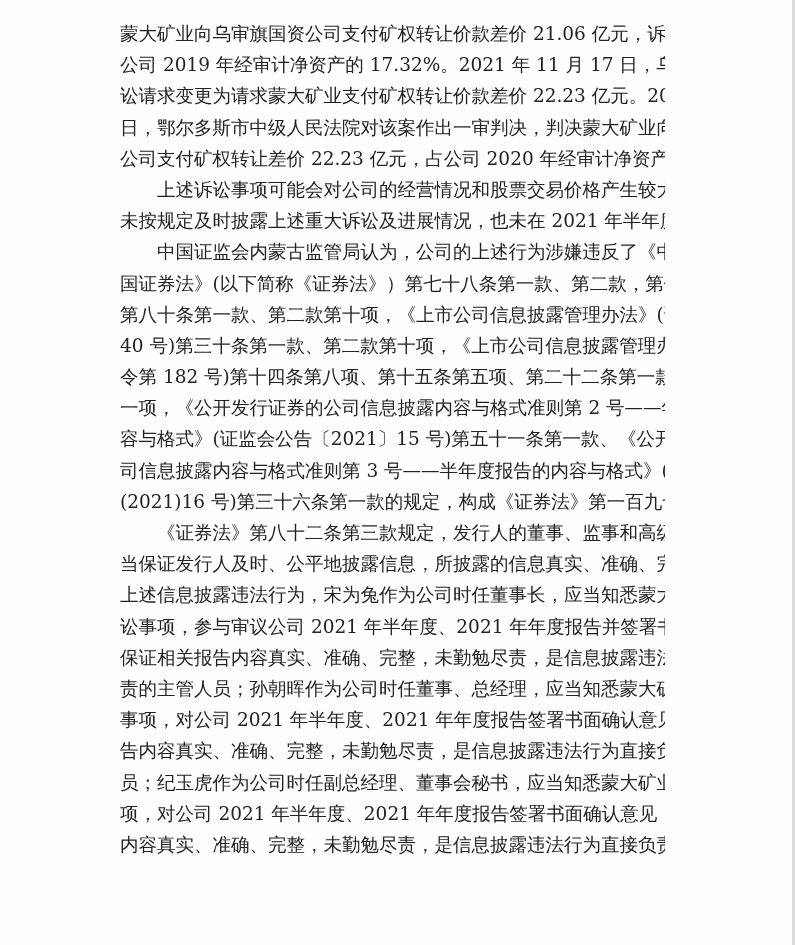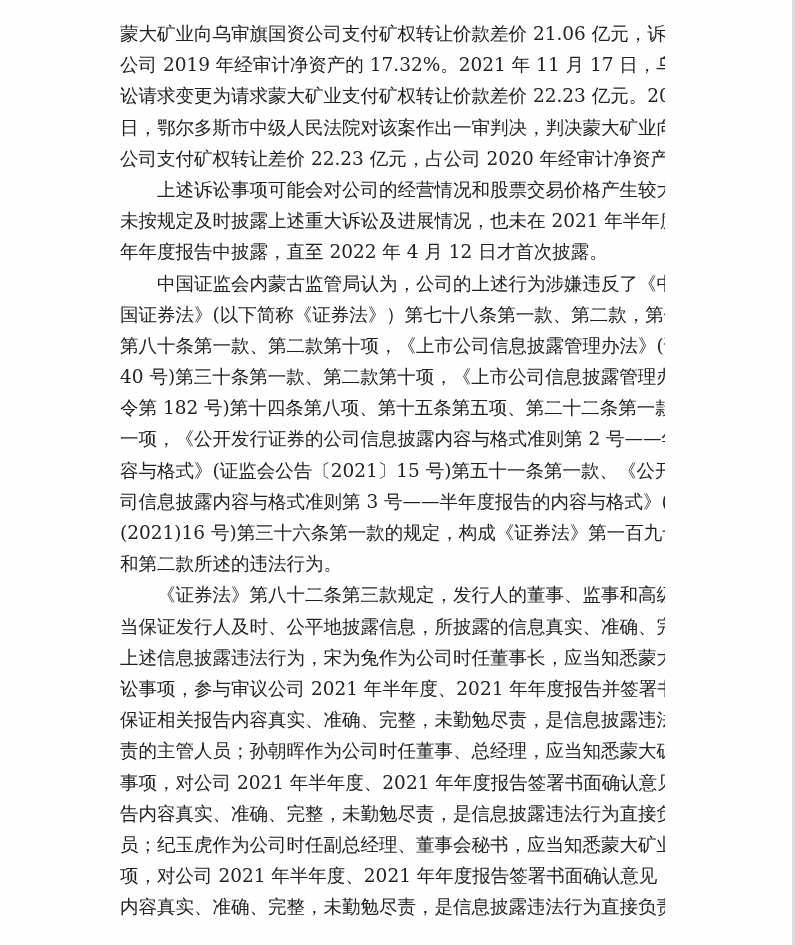--- a/index.html
+++ b/index.html
@@ -41,34 +41,32 @@
       <div class="line">蒙大矿业向乌审旗国资公司支付矿权转让价款差价 21.06 亿元，诉讼标的金额占</div>
       <div class="line">公司 2019 年经审计净资产的 17.32%。2021 年 11 月 17 日，乌审旗国资公司将诉</div>
       <div class="line">讼请求变更为请求蒙大矿业支付矿权转让价款差价 22.23 亿元。2021 年 12 月 30</div>
       <div class="line">日，鄂尔多斯市中级人民法院对该案作出一审判决，判决蒙大矿业向乌审旗国资</div>
       <div class="line last">公司支付矿权转让差价 22.23 亿元，占公司 2020 年经审计净资产的 18.35%。</div>
     </div>
 
     <div>
       <div class="line indent">上述诉讼事项可能会对公司的经营情况和股票交易价格产生较大影响，公司</div>
       <div class="line">未按规定及时披露上述重大诉讼及进展情况，也未在 2021 年半年度报告、2021</div>
-      <div class="line last">年年度报告中披露，直至 2022 年 4 月 12 日才首次披露。</div>
     </div>
 
     <div>
       <div class="line indent">中国证监会内蒙古监管局认为，公司的上述行为涉嫌违反了《中华人民共和</div>
       <div class="line">国证券法》(以下简称《证券法》）第七十八条第一款、第二款，第七十九条，</div>
       <div class="line">第八十条第一款、第二款第十项，《上市公司信息披露管理办法》(证监会令第</div>
       <div class="line">40 号)第三十条第一款、第二款第十项，《上市公司信息披露管理办法》(证监会</div>
       <div class="line">令第 182 号)第十四条第八项、第十五条第五项、第二十二条第一款、第二款第</div>
       <div class="line">一项，《公开发行证券的公司信息披露内容与格式准则第 2 号——年度报告的内</div>
       <div class="line">容与格式》(证监会公告〔2021〕15 号)第五十一条第一款、《公开发行证券的公</div>
       <div class="line">司信息披露内容与格式准则第 3 号——半年度报告的内容与格式》(证监会公告</div>
       <div class="line">(2021)16 号)第三十六条第一款的规定，构成《证券法》第一百九十七条第一款</div>
-      <div class="line last">和第二款所述的违法行为。</div>
     </div>
 
     <div>
       <div class="line indent">《证券法》第八十二条第三款规定，发行人的董事、监事和高级管理人员应</div>
       <div class="line">当保证发行人及时、公平地披露信息，所披露的信息真实、准确、完整。对公司</div>
       <div class="line">上述信息披露违法行为，宋为兔作为公司时任董事长，应当知悉蒙大矿业重大诉</div>
       <div class="line">讼事项，参与审议公司 2021 年半年度、2021 年年度报告并签署书面确认意见，</div>
       <div class="line">保证相关报告内容真实、准确、完整，未勤勉尽责，是信息披露违法行为直接负</div>
       <div class="line">责的主管人员；孙朝晖作为公司时任董事、总经理，应当知悉蒙大矿业重大诉讼</div>
       <div class="line">事项，对公司 2021 年半年度、2021 年年度报告签署书面确认意见，保证相关报</div>

